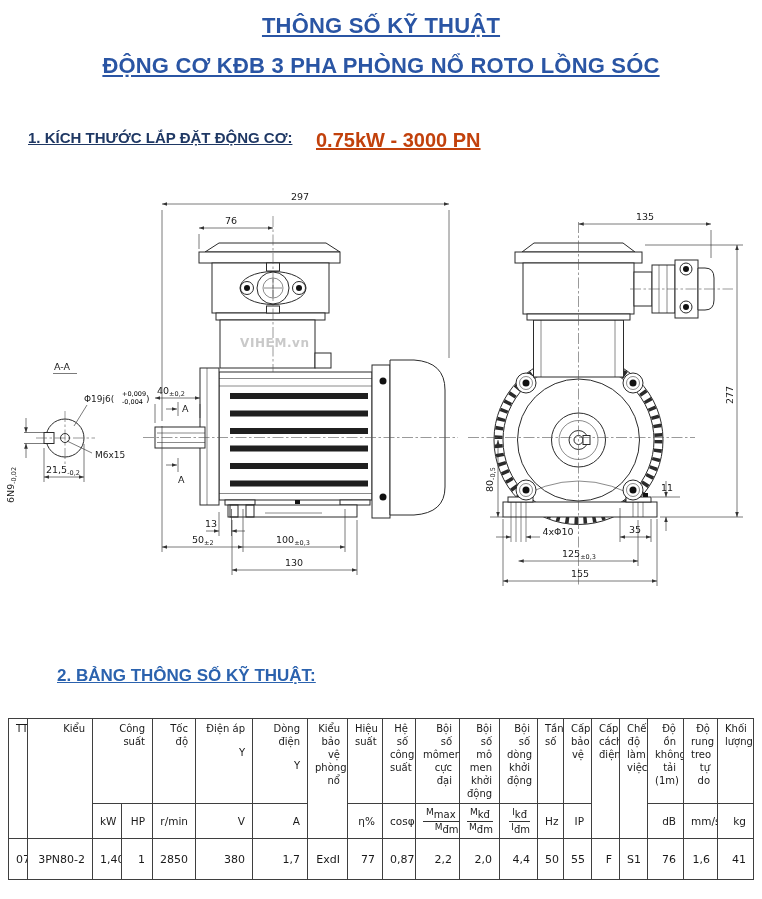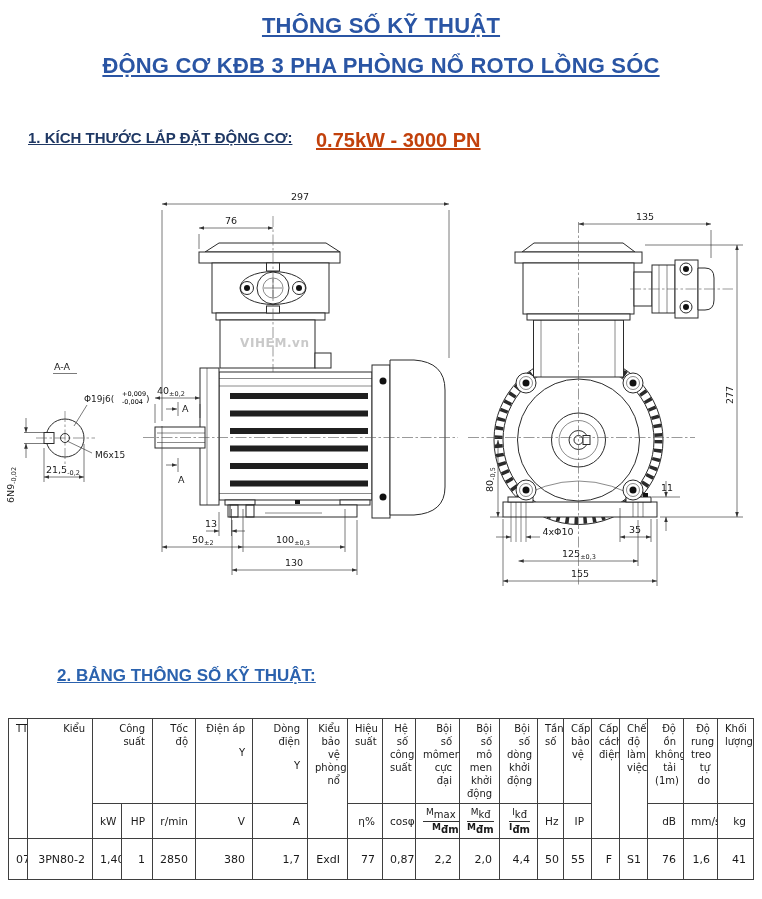--- a/index.html
+++ b/index.html
@@ -31,21 +31,21 @@
   .spec{position:absolute;left:8px;top:718px;}
   table{border-collapse:collapse;table-layout:fixed;width:745px;color:#1a1a1a;}
   td,th{border:1px solid #3f3f3f;padding:0 7px;text-align:right;font-weight:normal;
         overflow:hidden;}
   .r1 th{height:81px;vertical-align:top;padding-top:3px;font-size:10px;line-height:1.3;}
   .r2 td{height:34px;font-size:10.5px;}
   .r3 td{height:40px;font-size:11px;}
   .ysub{margin-top:11px;}
   .frac{display:inline-block;font-size:9px;line-height:1.2;vertical-align:middle;}
   .frac .num{display:block;border-bottom:1px solid #333;padding:0 3px;}
-  .frac .den{display:block;font-weight:bold;}
+  .frac .den{display:block;}
   .frac sub{font-size:10px;}
 </style>
 </head>
 <body>
 
 <div class="abs title" style="top:13px">THÔNG SỐ KỸ THUẬT</div>
 <div class="abs title" style="top:53px">ĐỘNG CƠ KĐB 3 PHA PHÒNG NỔ ROTO LỒNG SÓC</div>
 <div class="abs h1">1. KÍCH THƯỚC LẮP ĐẶT ĐỘNG CƠ:</div>
 <div class="abs model">0.75kW - 3000 PN</div>
 <div class="abs h2">2. BẢNG THÔNG SỐ KỸ THUẬT:</div>

